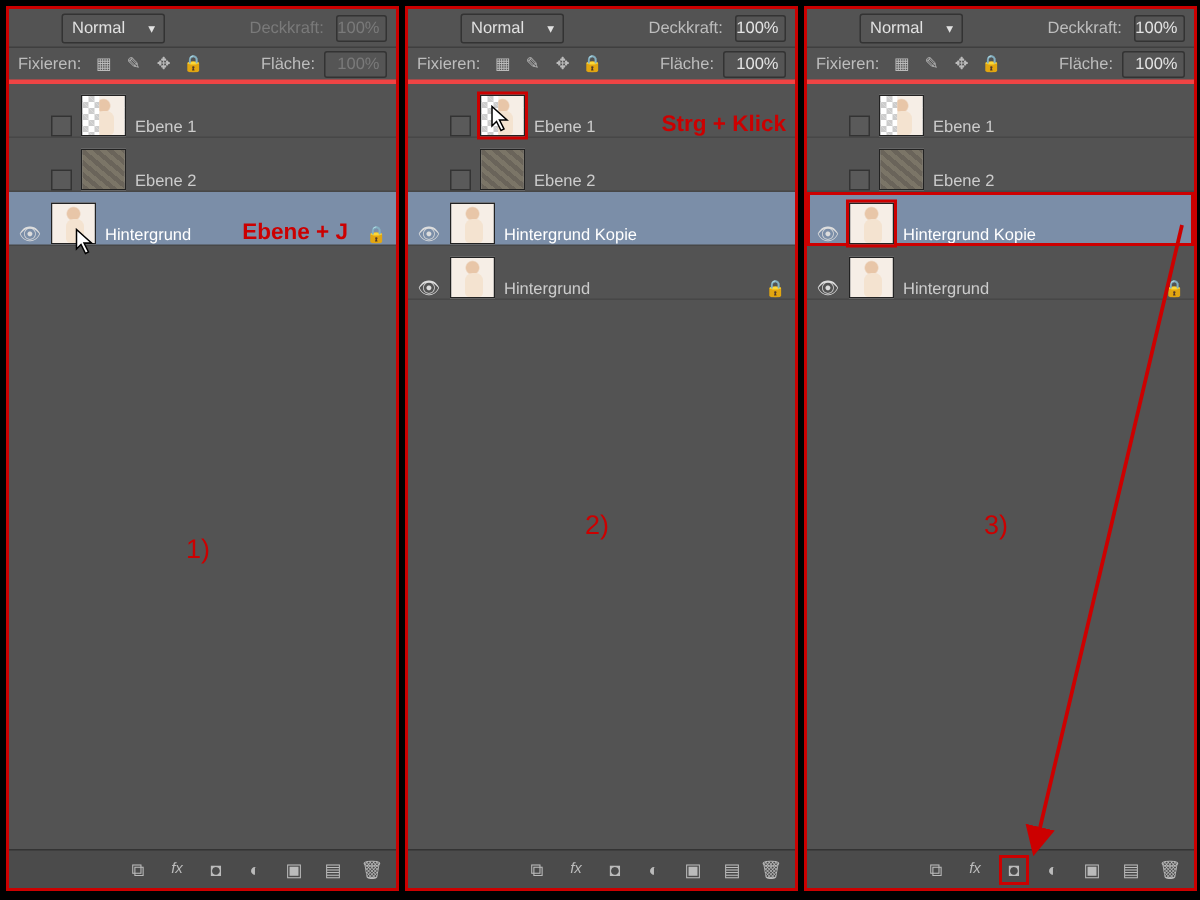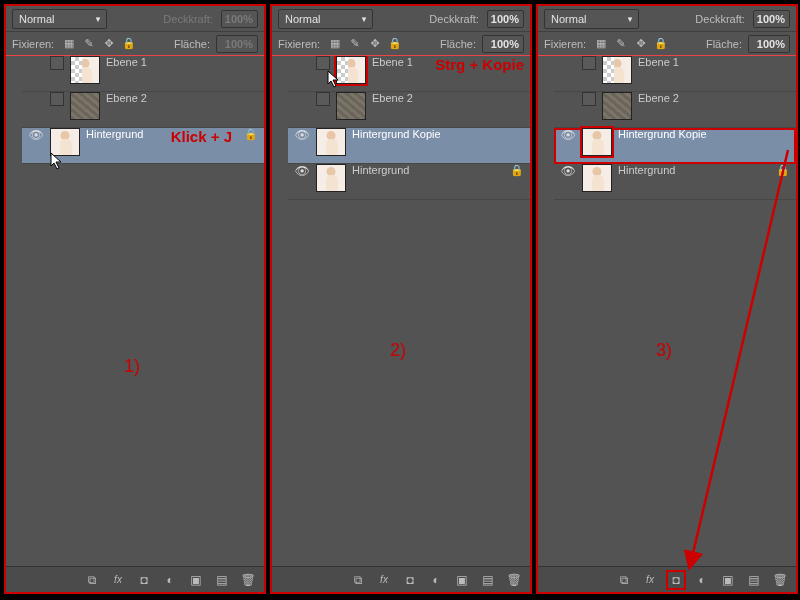--- a/index.html
+++ b/index.html
@@ -1,31 +1,31 @@
 <!DOCTYPE html>
 <html><head>
 <meta charset="utf-8">
 <style>
   * { box-sizing: border-box; margin: 0; padding: 0; font-family: Arial, sans-serif; }
   body { background: #000; width: 800px; height: 600px; overflow: hidden; }
   .stage { display: flex; gap: 4px; padding: 4px; width: 800px; height: 600px; position: relative; }
   .panel { width: 262px; height: 590px; background: #535353; border: 2px solid #c00; display: flex; flex-direction: column; font-size: 11px; color: #ccc; }
   .top-row { display: flex; align-items: center; height: 26px; padding: 3px 6px; gap: 8px; border-bottom: 1px solid #3f3f3f; }
-  .blend { background: #555; border: 1px solid #333; height: 20px; width: 108px; display: flex; align-items: center; justify-content: space-between; padding: 0 6px; color: #e2e2e2; border-radius: 2px; font-size: 11px; }
+  .blend { background: #555; border: 1px solid #333; height: 20px; width: 108px; display: flex; align-items: center; justify-content: space-between; padding: 0 6px; color: #e2e2e2; border-radius: 2px; font-size: 11px; margin-left: 29px; }
   .blend .chev { font-size: 9px; }
   .opac-label { margin-left: auto; color: #bdbdbd; padding-left: 48px; }
-  .opac-val { background: #555; border: 1px solid #333; height: 18px; width: 42px; display: flex; align-items: center; justify-content: flex-end; padding-right: 4px; color: #e4e4e4; border-radius: 2px; font-weight: bold; }
+  .opac-val { background: #555; border: 1px solid #333; height: 18px; width: 42px; display: flex; align-items: center; justify-content: flex-end; padding-right: 4px; color: #e4e4e4; border-radius: 2px; }
   .dimmed .opac-label, .dimmed .opac-val { color: #7a7a7a; }
-  .lock-row { display: flex; align-items: center; height: 24px; padding: 3px 6px; gap: 6px; border-bottom: 1px solid #ef4444; }
+  .lock-row { display: flex; align-items: center; height: 24px; padding: 3px 6px; gap: 6px; border-bottom: 3px solid #ef4444; }
   .lock-label { color: #bdbdbd; margin-right: 2px; }
   .lock-icons { display: flex; gap: 6px; align-items: center; }
   .lk { width: 14px; height: 14px; display: inline-flex; align-items: center; justify-content: center; color: #bbb; font-size: 11px; }
   .fill-label { margin-left: auto; color: #bdbdbd; }
   .layerlist { flex: 1; overflow: hidden; position: relative; }
-  .layer { display: flex; align-items: flex-start; height: 36px; padding: 0 6px; gap: 6px; border-bottom: 1px solid #474747; background: #535353; margin-left: 16px; }
+  .layer { display: flex; align-items: flex-end; height: 36px; padding: 0 6px; gap: 6px; border-bottom: 1px solid #474747; background: #535353; }
   .layer.sel { background: #7b8ea8; color: #fff; }
   .eye { width: 16px; text-align: center; color: #ddd; font-size: 12px; }
   .eye.off { color: transparent; }
   .lchk { width: 14px; height: 14px; border: 1px solid #333; background: #5a5a5a; }
   .thumb-wrap { width: 30px; height: 28px; border: 1px solid #222; background: #fff; display: flex; align-items: center; justify-content: center; position: relative; }
   .thumb-wrap.hl { outline: 2px solid #c00; }
   .thumb-checker { position: absolute; inset: 0;
     background:
       linear-gradient(45deg,#ccc 25%,transparent 25%,transparent 75%,#ccc 75%),
       linear-gradient(45deg,#ccc 25%,#fff 25%,#fff 75%,#ccc 75%);
@@ -93,21 +93,21 @@
             <span class="thumb-texture"></span>
           </span>
         <span class="lname">Ebene 2</span>
       </div>
       <div class="layer sel">
         <span class="eye">👁</span>
         <span class="thumb-wrap">
             <span class="thumb-person"></span>
           </span>
         <span class="lname italic">Hintergrund</span>
-        <span class="anno" style="position:static;margin-right:6px">Klick + J</span>
+        <span class="anno" style="position:static;margin-right:6px">Ebene + J</span>
         <span class="lock-pad">🔒</span>
       </div>
       <span class="cursor" style="left:44px;top:96px">
         <svg viewBox="0 0 14 18">
             <path d="M1 1 L1 14 L4 11 L7 17 L9 16 L6 10 L11 10 Z" fill="#fff" stroke="#000" stroke-width="1"></path>
           </svg>
       </span>
       <span class="step" style="left:118px;top:300px">1)</span>
     </div>
     <div class="bottom-bar">
@@ -143,21 +143,21 @@
     </div>
     <div class="layerlist">
       <div class="layer">
         <span class="eye off">👁</span>
         <span class="lchk"></span>
         <span class="thumb-wrap hl">
             <span class="thumb-checker"></span>
             <span class="thumb-person" style="clip-path:inset(0 0 0 40%)"></span>
           </span>
         <span class="lname">Ebene 1</span>
-        <span class="anno" style="position:static">Strg + Kopie</span>
+        <span class="anno" style="position:static">Strg + Klick</span>
       </div>
       <div class="layer">
         <span class="eye off">👁</span>
         <span class="lchk"></span>
         <span class="thumb-wrap">
             <span class="thumb-texture"></span>
           </span>
         <span class="lname">Ebene 2</span>
       </div>
       <div class="layer sel">

